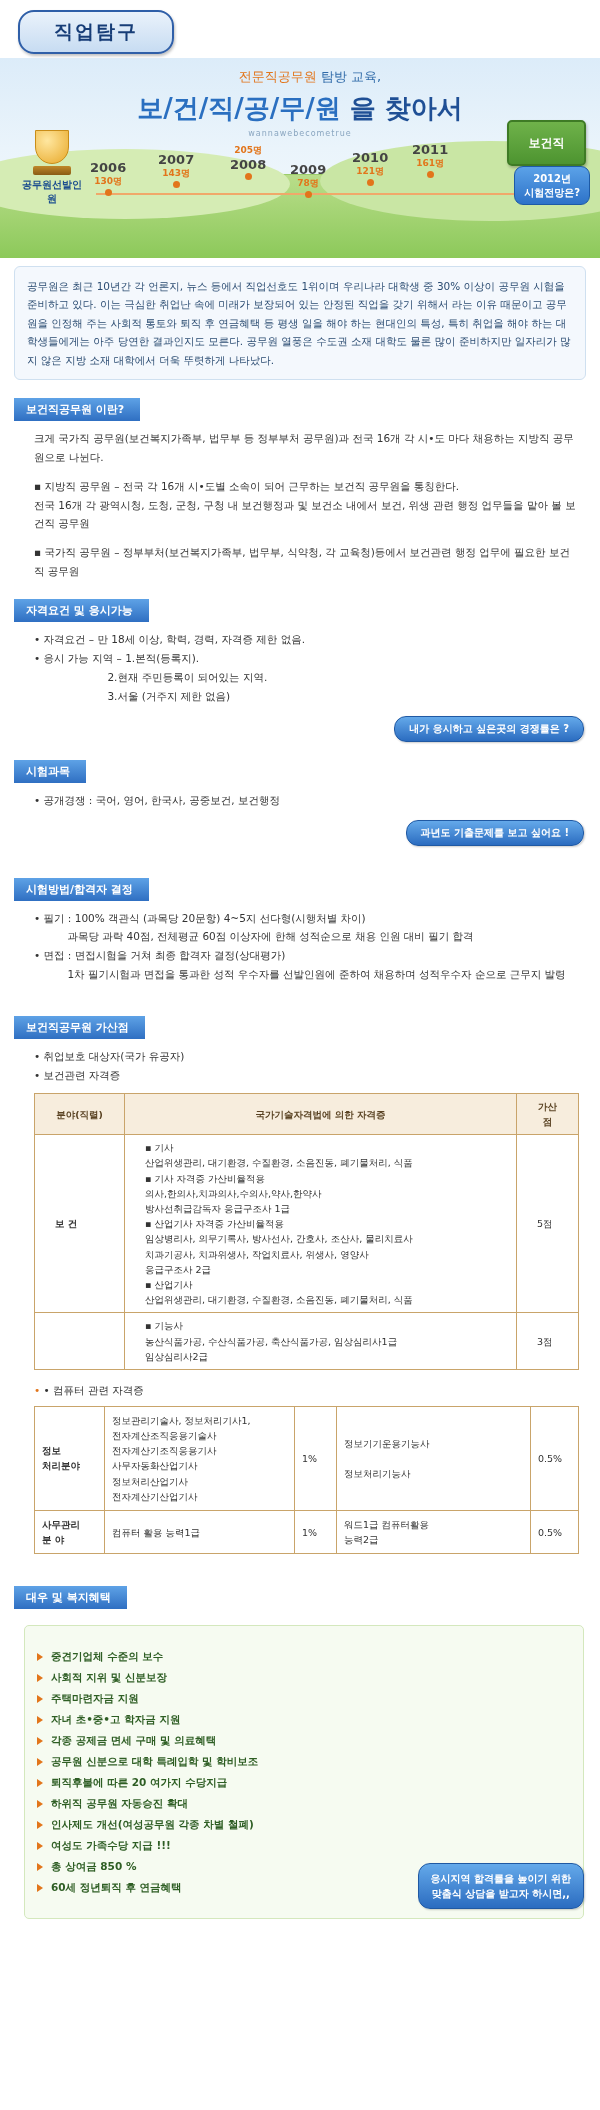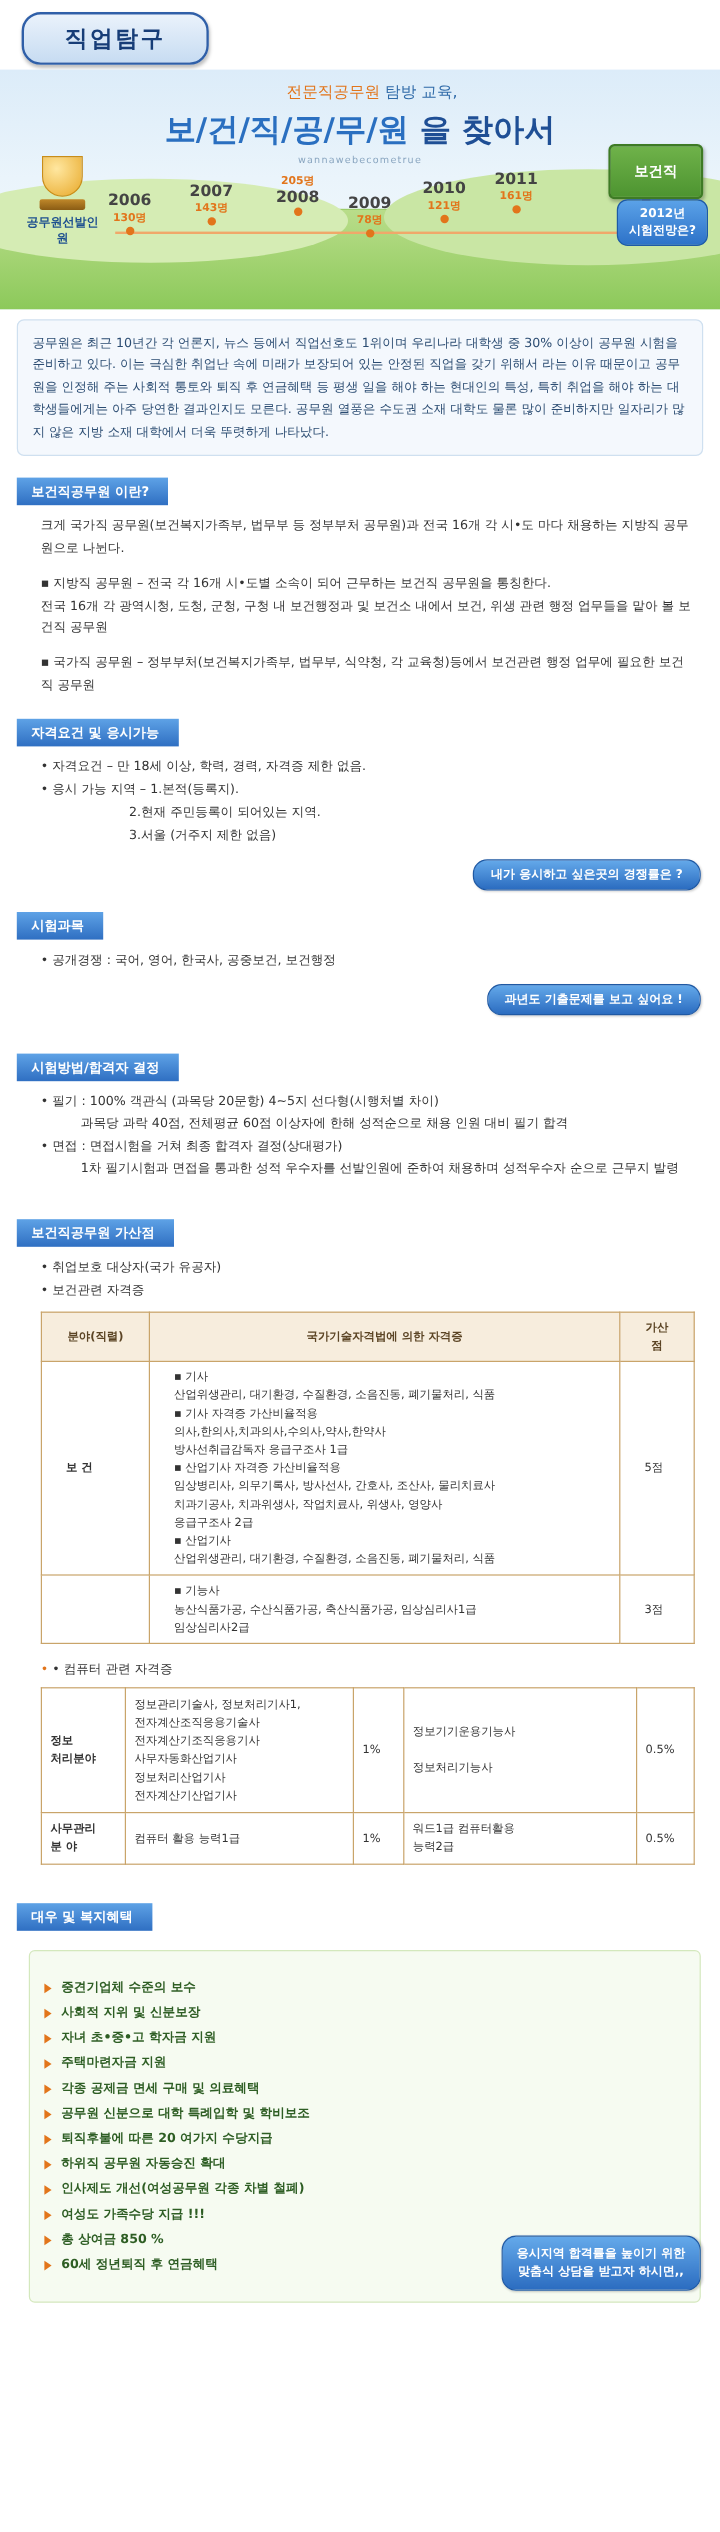--- a/index.html
+++ b/index.html
@@ -411,22 +411,22 @@
     </tbody>
   </table>
 
   <div class="spacer"></div>
 
   
   <div class="sec-title">대우 및 복지혜택</div>
   <div class="benefits">
     <div class="benefit-item">중견기업체 수준의 보수</div>
     <div class="benefit-item">사회적 지위 및 신분보장</div>
+    <div class="benefit-item">주택마련자금 지원</div>
     <div class="benefit-item">자녀 초•중•고 학자금 지원</div>
-    <div class="benefit-item">주택마련자금 지원</div>
     <div class="benefit-item">각종 공제금 면세 구매 및 의료혜택</div>
     <div class="benefit-item">공무원 신분으로 대학 특례입학 및 학비보조</div>
     <div class="benefit-item">퇴직후불에 따른 20 여가지 수당지급</div>
     <div class="benefit-item">하위직 공무원 자동승진 확대</div>
     <div class="benefit-item">인사제도 개선(여성공무원 각종 차별 철폐)</div>
     <div class="benefit-item">여성도 가족수당 지급 !!!</div>
     <div class="benefit-item">총 상여금 850 %</div>
     <div class="benefit-item">60세 정년퇴직 후 연금혜택</div>
   </div>
 

